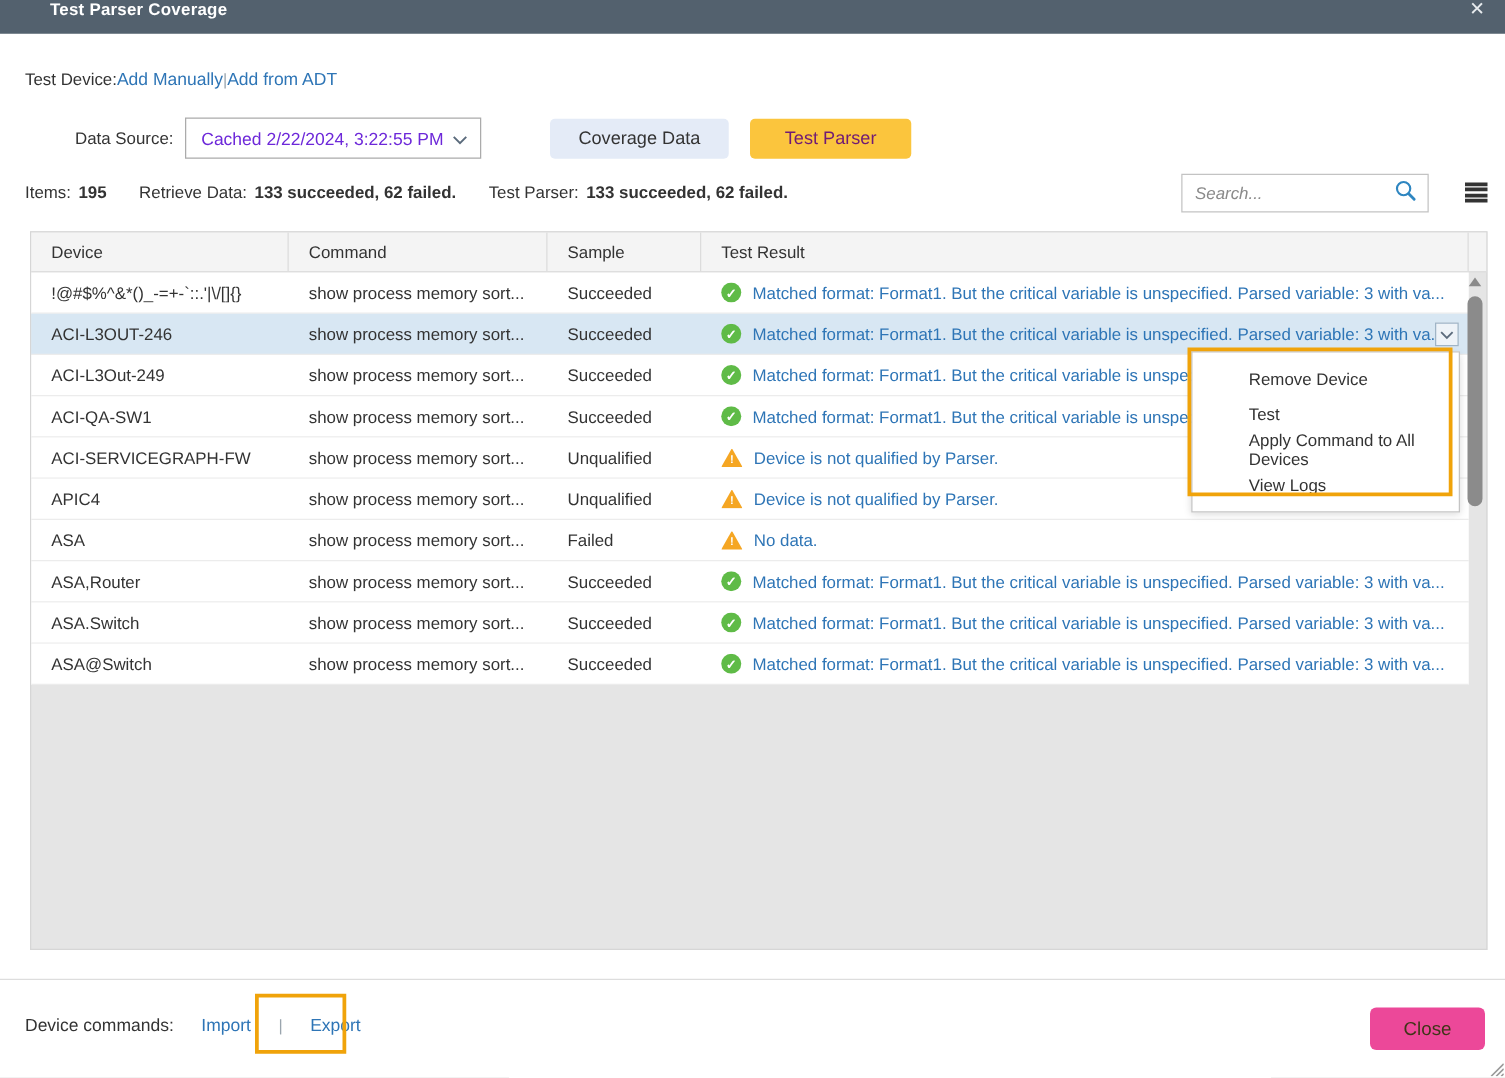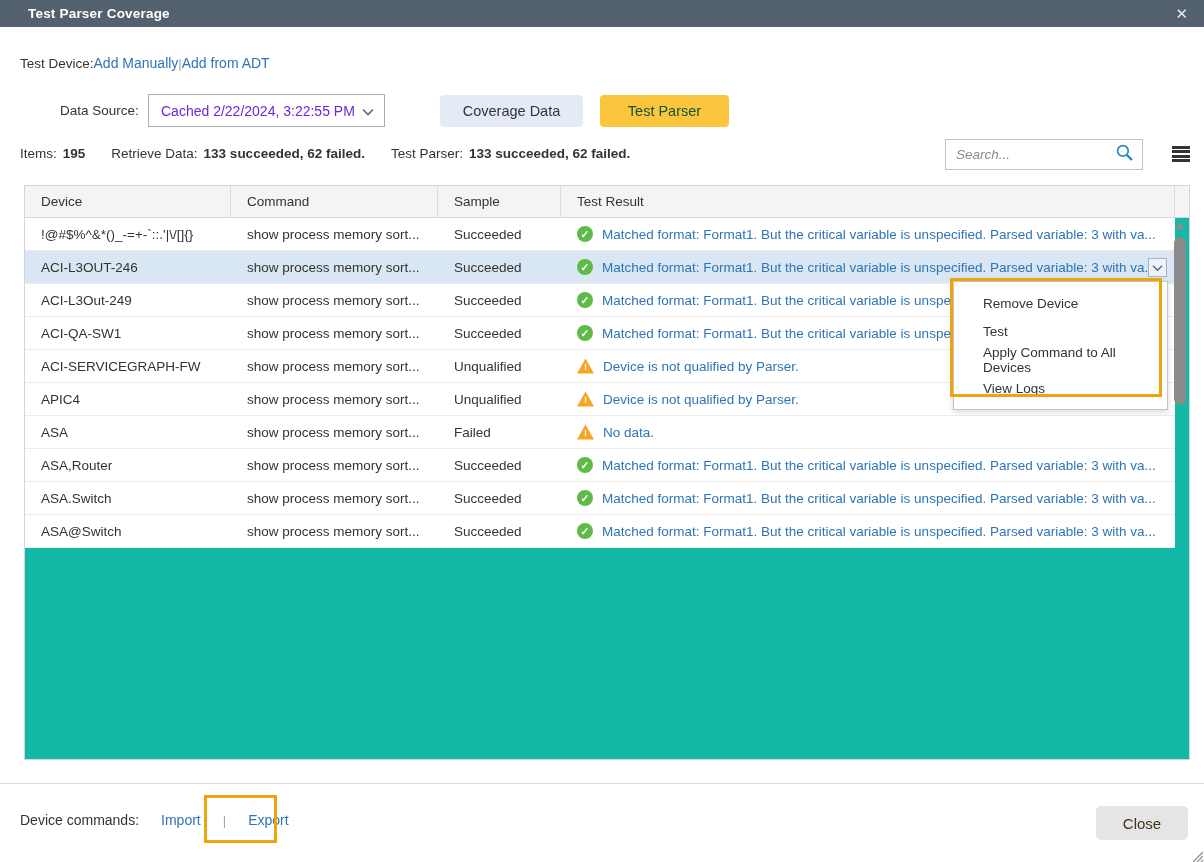--- a/index.html
+++ b/index.html
@@ -4,22 +4,22 @@
 <style>
   * { box-sizing: border-box; margin: 0; padding: 0; }
   html,body { width:1204px; height:862px; }
   body {
     font-family: "Liberation Sans", sans-serif;
     background:#ffffff; position:relative; overflow:hidden; color:#333;
   }
   
   .titlebar {
     position:absolute; left:0; top:0; width:1204px; height:27px;
-    background:#53616e; display:flex; align-items:center;
-    padding:0 16px 0 28px; color:#fff;
+    background:#53616e; display:flex; align-items:flex-start;
+    padding:0 16px 0 40px; color:#fff;
   }
   .titlebar .title { font-size:13.5px; font-weight:600; letter-spacing:.2px; }
   .titlebar .close-x {
     margin-left:auto; font-size:15px; color:#e8ecef; cursor:pointer;
     line-height:1; font-weight:400;
   }
   
   .label { font-size:13.5px; color:#333; }
   .link { font-size:14px; color:#2e75b6; cursor:pointer; text-decoration:none; }
   .sep { color:#9aa5ae; font-size:13px; }
@@ -33,40 +33,40 @@
     position:absolute; left:88px; top:0; width:237px; height:33px;
     border:1px solid #ababab; background:#fff; display:flex; align-items:center;
     padding:0 10px 0 12px; font-size:14px; color:#6d28d9; cursor:pointer;
   }
   .select-box .chev { margin-left:auto; }
   .btn {
     height:32px; border:none; border-radius:4px; font-size:14.5px;
     font-family:"Liberation Sans", sans-serif; cursor:pointer; padding:0 22px;
   }
   .btn-light { position:absolute; left:380px; top:1px; width:143px; background:#e4ebf7; color:#333; }
-  .btn-yellow { position:absolute; left:540px; top:1px; width:129px; background:#fbc53d; color:#14532d; }
+  .btn-yellow { position:absolute; left:540px; top:1px; width:129px; background:#fbc53d; color:#701a75; }
   
   .summary-row { position:absolute; left:20px; top:146px; font-size:13.5px; display:flex; gap:6px; }
   .summary-row b { font-weight:700; }
   .summary-row .gap { width:14px; }
   .search-box {
     position:absolute; left:945px; top:139px; width:198px; height:31px;
     border:1px solid #c3c3c3; background:#fff; display:flex; align-items:center; padding:0 8px 0 10px;
   }
   .search-box input {
     border:none; outline:none; flex:1; font-size:13.5px; font-style:italic; color:#555;
     font-family:"Liberation Sans", sans-serif; min-width:0; background:transparent;
   }
   .search-box input::placeholder { color:#8a8a8a; font-style:italic; }
   .menu-burger { position:absolute; left:1172px; top:146px; width:18px; height:16px; cursor:pointer; display:flex; flex-direction:column; justify-content:space-between; }
   .menu-burger i { display:block; height:2.6px; background:#333; }
   
   .table {
     position:absolute; left:24px; top:185px; width:1166px; height:575px;
-    border:1px solid #d6d6d6; background:#14b8a6;
+    border:1px solid #d6d6d6; background:#e5e5e5;
   }
   .thead { display:flex; height:32px; background:#f4f4f4; border-bottom:1px solid #d6d6d6; }
   .th {
     font-size:13.5px; color:#333; display:flex; align-items:center; padding-left:16px;
     border-right:1px solid #dcdcdc;
   }
   .th:nth-child(1){ width:206px; } .th:nth-child(2){ width:207px; }
   .th:nth-child(3){ width:123px; } .th:nth-child(4){ width:614px; }
   .th.scrollcol { width:14px; border-right:none; padding:0; }
   .tbody { width:1150px; }
@@ -97,30 +97,30 @@
     width:0; height:0; margin:0 auto 8px auto;
     border-left:5px solid transparent; border-right:5px solid transparent; border-bottom:7px solid #8b8b8b;
   }
   .vscroll .thumb { width:12px; height:168px; background:#8b8b8b; border-radius:6px; margin:0 auto; }
   
   .context-menu {
     position:absolute; left:953px; top:281px; width:215px; height:129px;
     background:#fff; border:1px solid #c4c4c4; box-shadow:0 2px 6px rgba(0,0,0,.15);
     padding:7px 0; z-index:5;
   }
-  .menu-item { height:28.5px; display:flex; align-items:center; padding-left:29px; font-size:13.5px; color:#333; cursor:pointer; }
+  .menu-item { height:28.5px; display:flex; align-items:center; padding-left:45px; font-size:13.5px; color:#333; cursor:pointer; }
   .anno { position:absolute; border:3px solid #f0a30a; background:transparent; z-index:6; pointer-events:none; }
   .anno-menu { left:950px; top:278px; width:212px; height:119px; }
   .anno-export { left:204px; top:795px; width:73px; height:48px; }
   
   .footer-sep { position:absolute; left:0; top:783px; width:1204px; height:1px; background:#ddd; }
   .footer-row { position:absolute; left:20px; top:812px; display:flex; align-items:center; gap:22px; }
   .close-btn {
     position:absolute; left:1096px; top:806px; width:92px; height:34px;
-    background:#e5e5e5; border:none; border-radius:5px; font-size:15px; color:#3f3517;
+    background:#ec4899; border:none; border-radius:5px; font-size:15px; color:#3f3517;
     font-family:"Liberation Sans", sans-serif; cursor:pointer;
   }
   .resize-handle { position:absolute; right:1px; bottom:1px; width:13px; height:13px; cursor:nwse-resize; }
 </style>
 </head>
 <body>
 
 <div class="titlebar">
   <span class="title">Test Parser Coverage</span>
   <span class="close-x">✕</span>

